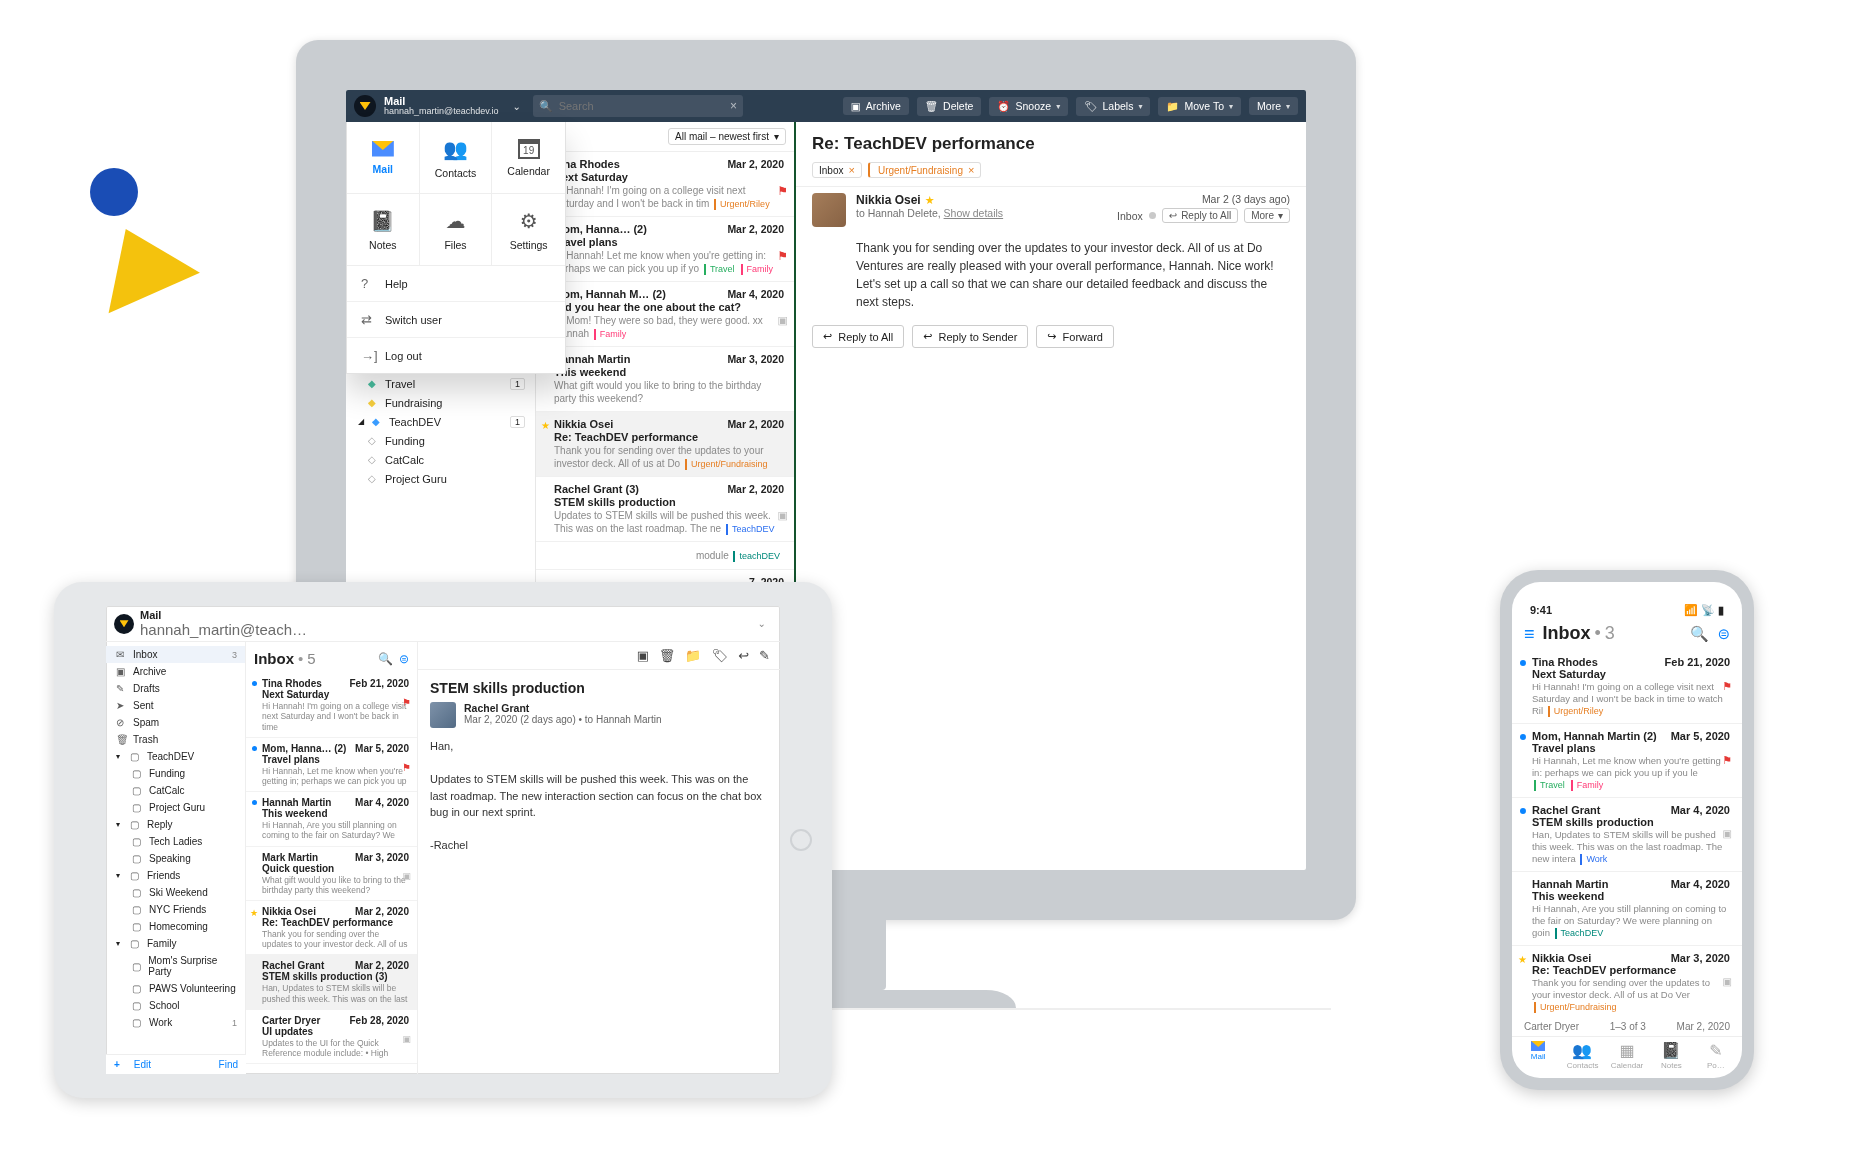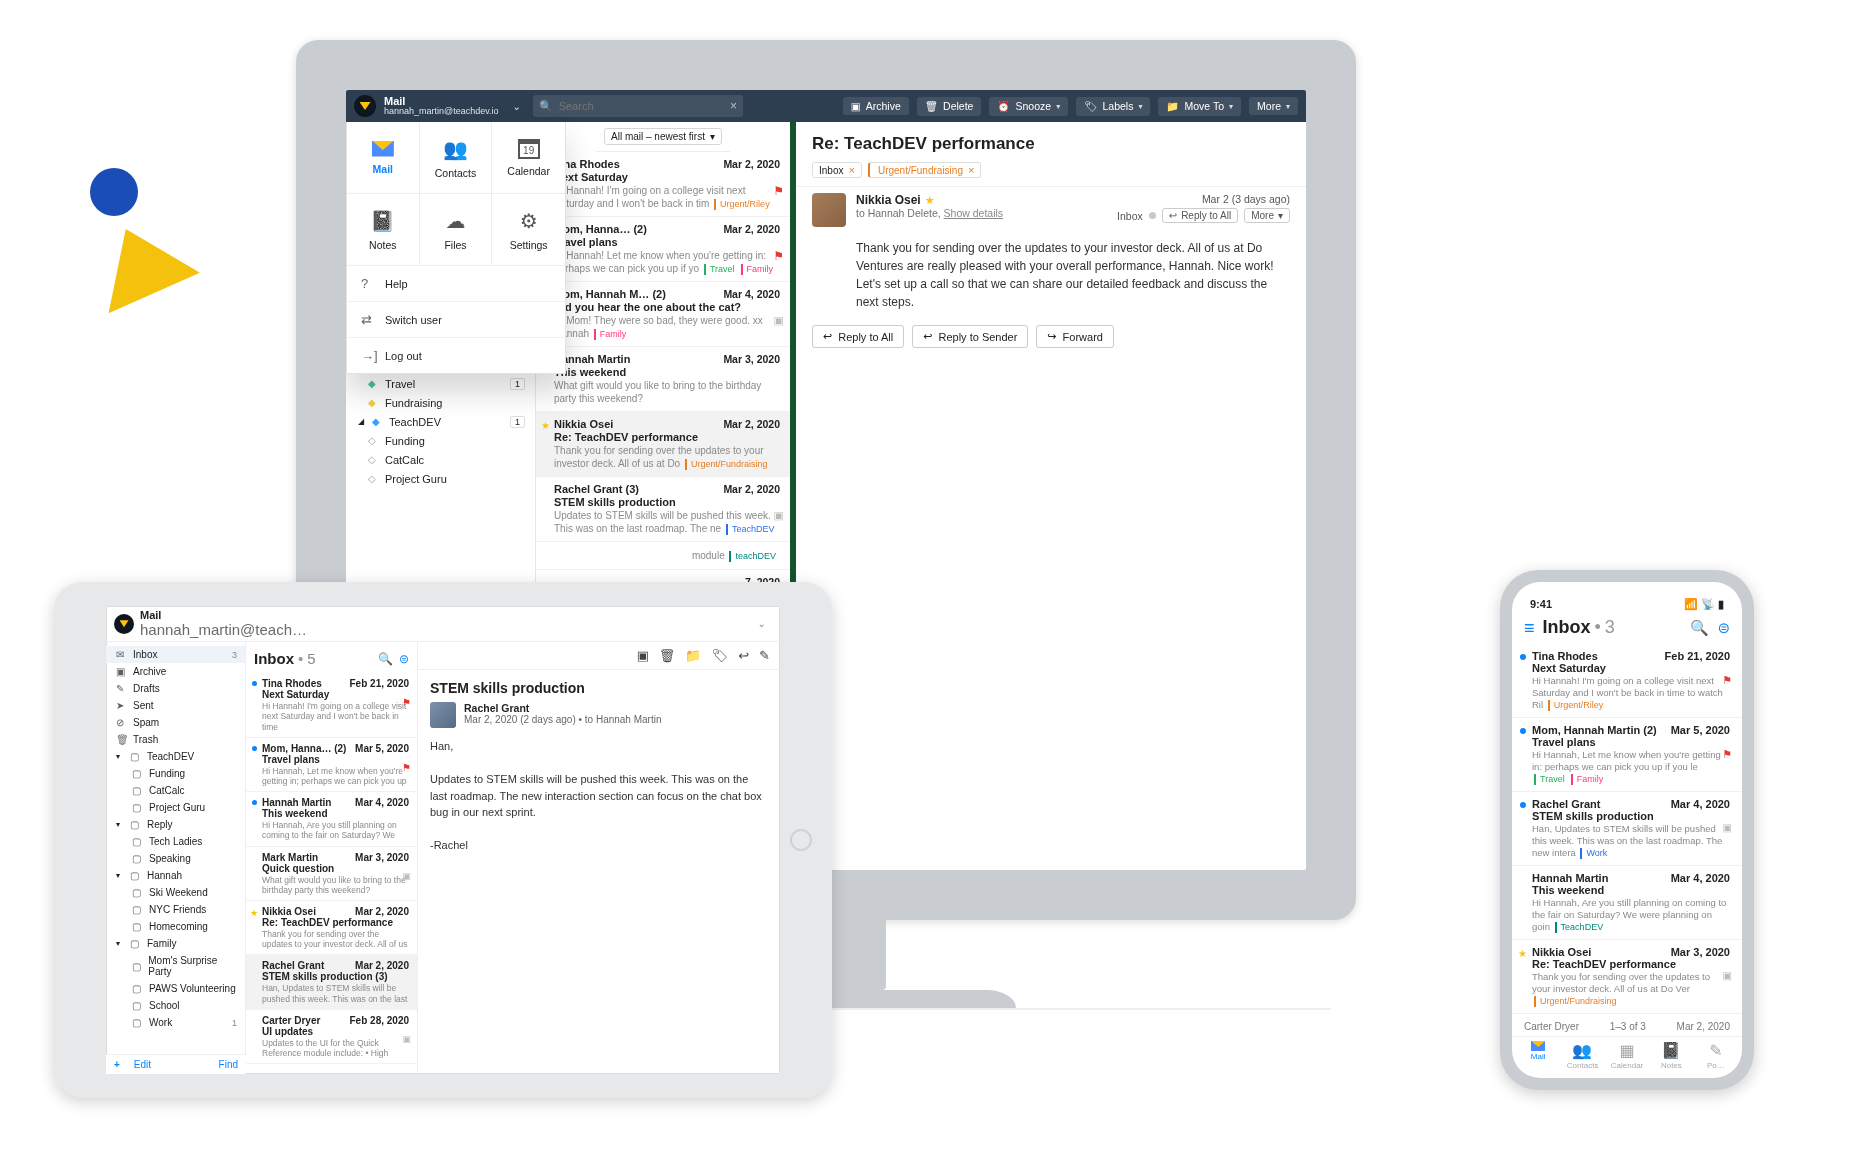--- a/index.html
+++ b/index.html
@@ -52,21 +52,21 @@
   .apps-grid .lbl { font-size:10.5px; }
   .apps-grid .ic { font-size:20px; color:#555; }
   .apps-list .row { display:flex; align-items:center; gap:10px; padding:10px 14px; border-bottom:1px solid #f0f0f0; font-size:11px; cursor:pointer; }
   .apps-list .row:last-child { border-bottom:none; }
   .apps-list .ic { font-size:13px; opacity:.7; width:14px; }
   .cell.mail .ic { color:#2a6ef0; font-style:normal; width:22px; height:16px; background: linear-gradient(to bottom,#4a8cff 0,#4a8cff 100%); clip-path: polygon(0 0,100% 0,100% 100%,0 100%); position:relative; }
   .cell.mail .ic::after { content:""; position:absolute; inset:0; background:#ffc20a; clip-path: polygon(0 0,100% 0,50% 60%); }
   .mail-lbl { color:#0a84ff; font-weight:600; }
 
   
-  .msg-list { width:260px; border-right:6px solid #14532d; background:#fff; display:flex; flex-direction:column;align-items:center; }
+  .msg-list { width:260px; border-right:2px solid #14532d; background:#fff; display:flex; flex-direction:column; }
   .list-filter { display:flex; justify-content:flex-end; padding:6px 8px; border-bottom:1px solid #eee; }
   .filter-drop { border:1px solid #d6d6d6; border-radius:3px; font-size:10px; padding:2px 6px; display:flex; align-items:center; gap:5px; cursor:pointer; }
   .msg-scroll { overflow-y:auto; flex:1; }
   .msg-item { padding: 6px 10px 6px 18px; border-bottom:1px solid #f0f0f0; position:relative; cursor:pointer; }
   .msg-item.sel { background:#f2f2f2; }
   .dot { position:absolute; left:7px; top:10px; width:6px; height:6px; border-radius:50%; background:#0a84ff; }
   .star { position:absolute; left:5px; top:8px; font-size:10px; color:#ffc20a; }
   .msg-head { display:flex; justify-content:space-between; font-size:11px; }
   .msg-from { font-weight:700; }
   .msg-date { font-weight:700; font-size:10.5px; }
@@ -150,21 +150,21 @@
   .tr-bar .ic { font-size:13px; color:#444; cursor:pointer; }
   .tr-title { font-size:14px; font-weight:700; padding:10px 12px 6px; }
   .tr-head { display:flex; gap:8px; padding:0 12px 6px; font-size:10px; color:#666; }
   .tr-av { width:26px; height:26px; border-radius:3px; background:linear-gradient(135deg,#7e92a9,#536b85); }
   .tr-head .nm { color:#222; font-weight:600; font-size:10.5px; }
   .tr-body { padding:4px 12px; font-size:11px; color:#333; line-height:1.5; }
   
   .phone-wrap { position:absolute; right:96px; top:570px; width:254px; height:520px; }
   .phone-bezel { width:100%; height:100%; background:#c9cdd1; border-radius:38px; padding:12px; box-shadow: 0 4px 16px rgba(0,0,0,.2); }
   .phone-screen { background:#fff; width:100%; height:100%; border-radius:28px; overflow:hidden; display:flex; flex-direction:column; }
-  .ph-status { display:flex; justify-content:space-between; padding:16px 18px 2px; font-size:11px; font-weight:600; }
+  .ph-status { display:flex; justify-content:space-between; padding:22px 18px 2px; font-size:11px; font-weight:600; }
   .ph-head { display:flex; align-items:center; padding:4px 12px 6px; gap:8px; }
   .ph-menu { font-size:18px; color:#0a84ff; cursor:pointer; font-weight:700; line-height:1; }
   .ph-head h2 { font-size:18px; font-weight:700; flex:1; }
   .ph-head .sep { color:#999; font-weight:400; margin:0 4px; }
   .ph-head .cnt { color:#999; font-weight:400; }
   .ph-icon { font-size:15px; color:#0a84ff; cursor:pointer; }
   .ph-list { flex:1; overflow:hidden; }
   .ph-item { padding:6px 12px 6px 20px; border-bottom:1px solid #f0f0f0; position:relative; cursor:pointer; }
   .ph-dot { position:absolute; left:8px; top:10px; width:6px; height:6px; border-radius:50%; background:#0a84ff; }
   .ph-star { position:absolute; left:6px; top:8px; font-size:10px; color:#ffc20a; }
@@ -528,21 +528,21 @@
               <span class="ico">▢</span>
               <span>Tech Ladies</span>
             </div>
             <div class="ts-item sub">
               <span class="ico">▢</span>
               <span>Speaking</span>
             </div>
             <div class="ts-item">
               <span class="ts-caret">▾</span>
               <span class="ico">▢</span>
-              <span>Hannah</span>
+              <span>Friends</span>
             </div>
             <div class="ts-item sub">
               <span class="ico">▢</span>
               <span>Ski Weekend</span>
             </div>
             <div class="ts-item sub">
               <span class="ico">▢</span>
               <span>NYC Friends</span>
             </div>
             <div class="ts-item sub">

